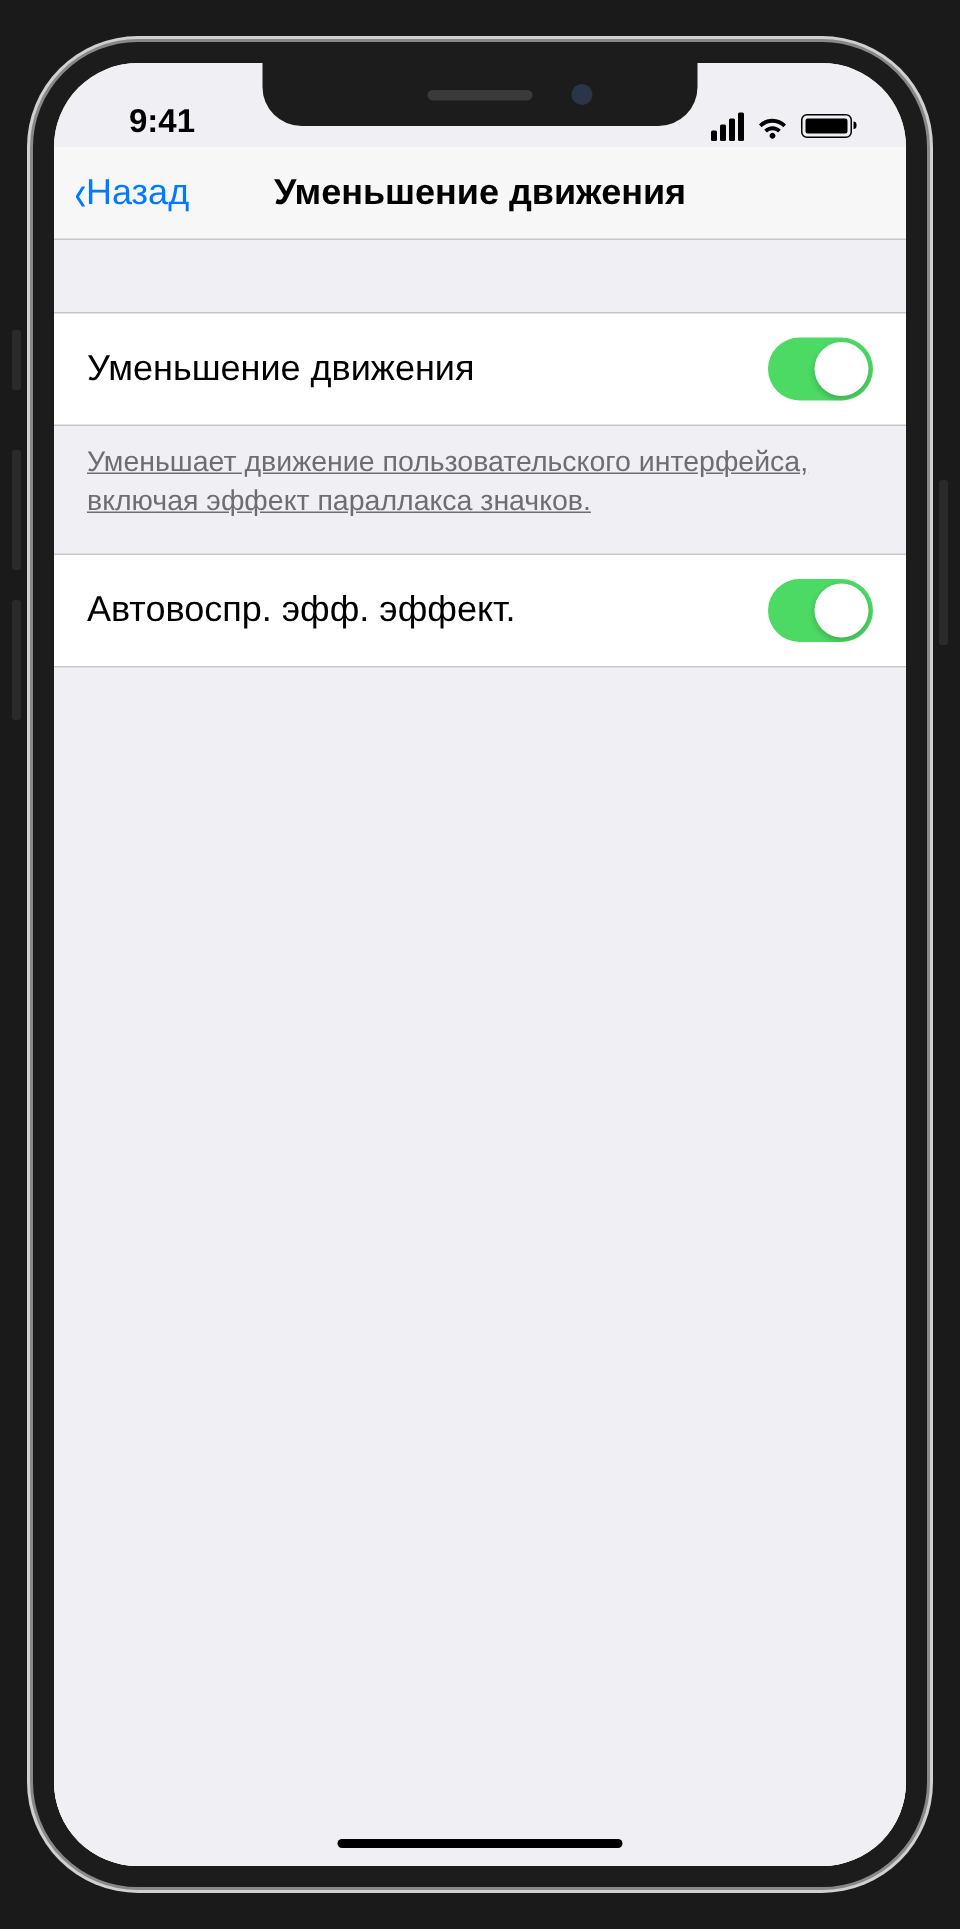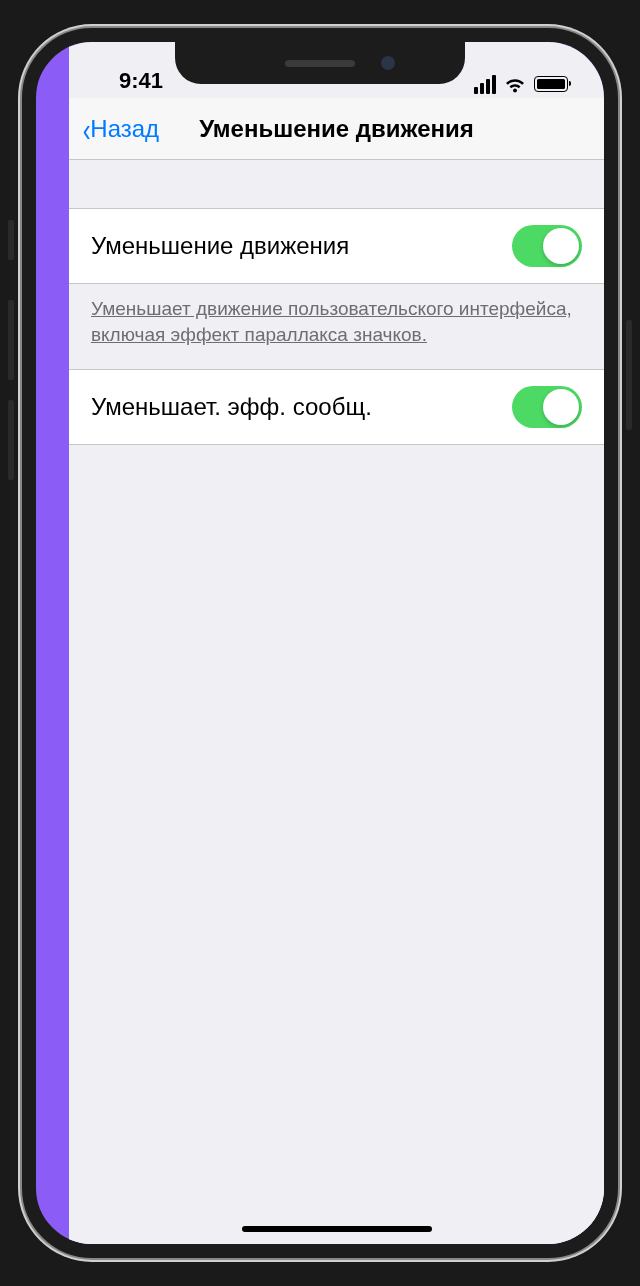--- a/index.html
+++ b/index.html
@@ -14,27 +14,26 @@
       height: 1286px;
       background: #1a1a1a;
       display: flex;
       align-items: center;
       justify-content: center;
       position: relative;
     }
     .phone-frame {
       width: 596px;
       height: 1230px;
-      background: #8b5cf6;
+      background: #fef9c3;
       border-radius: 70px;
       border: 14px solid #1c1c1c;
       box-shadow: 0 0 0 2px #888, 0 0 0 4px #d0d0d0, 0 0 0 6px #1a1a1a;
       position: relative;
       overflow: hidden;
-      padding-left: 33px;
     }
     .side-btn {
       position: absolute;
       background: #2a2a2a;
       border-radius: 2px;
     }
     .side-btn.left1 { left: 8px; top: 220px; width: 6px; height: 40px; }
     .side-btn.left2 { left: 8px; top: 300px; width: 6px; height: 80px; }
     .side-btn.left3 { left: 8px; top: 400px; width: 6px; height: 80px; }
     .side-btn.right1 { right: 8px; top: 320px; width: 6px; height: 110px; }
@@ -271,21 +270,21 @@
       <div class="row">
         <div class="row-label">Уменьшение движения</div>
         <div class="toggle">
           <div class="toggle-knob"></div>
         </div>
       </div>
 
       <div class="footer-text">Уменьшает движение пользовательского интерфейса, включая эффект параллакса значков.</div>
 
       <div class="row">
-        <div class="row-label">Уменьшает. эфф. сообщ.</div>
+        <div class="row-label">Автовоспр. эфф. эффект.</div>
         <div class="toggle">
           <div class="toggle-knob"></div>
         </div>
       </div>
     </div>
 
     <div class="home-indicator"></div>
   </div>
 </div>
 

